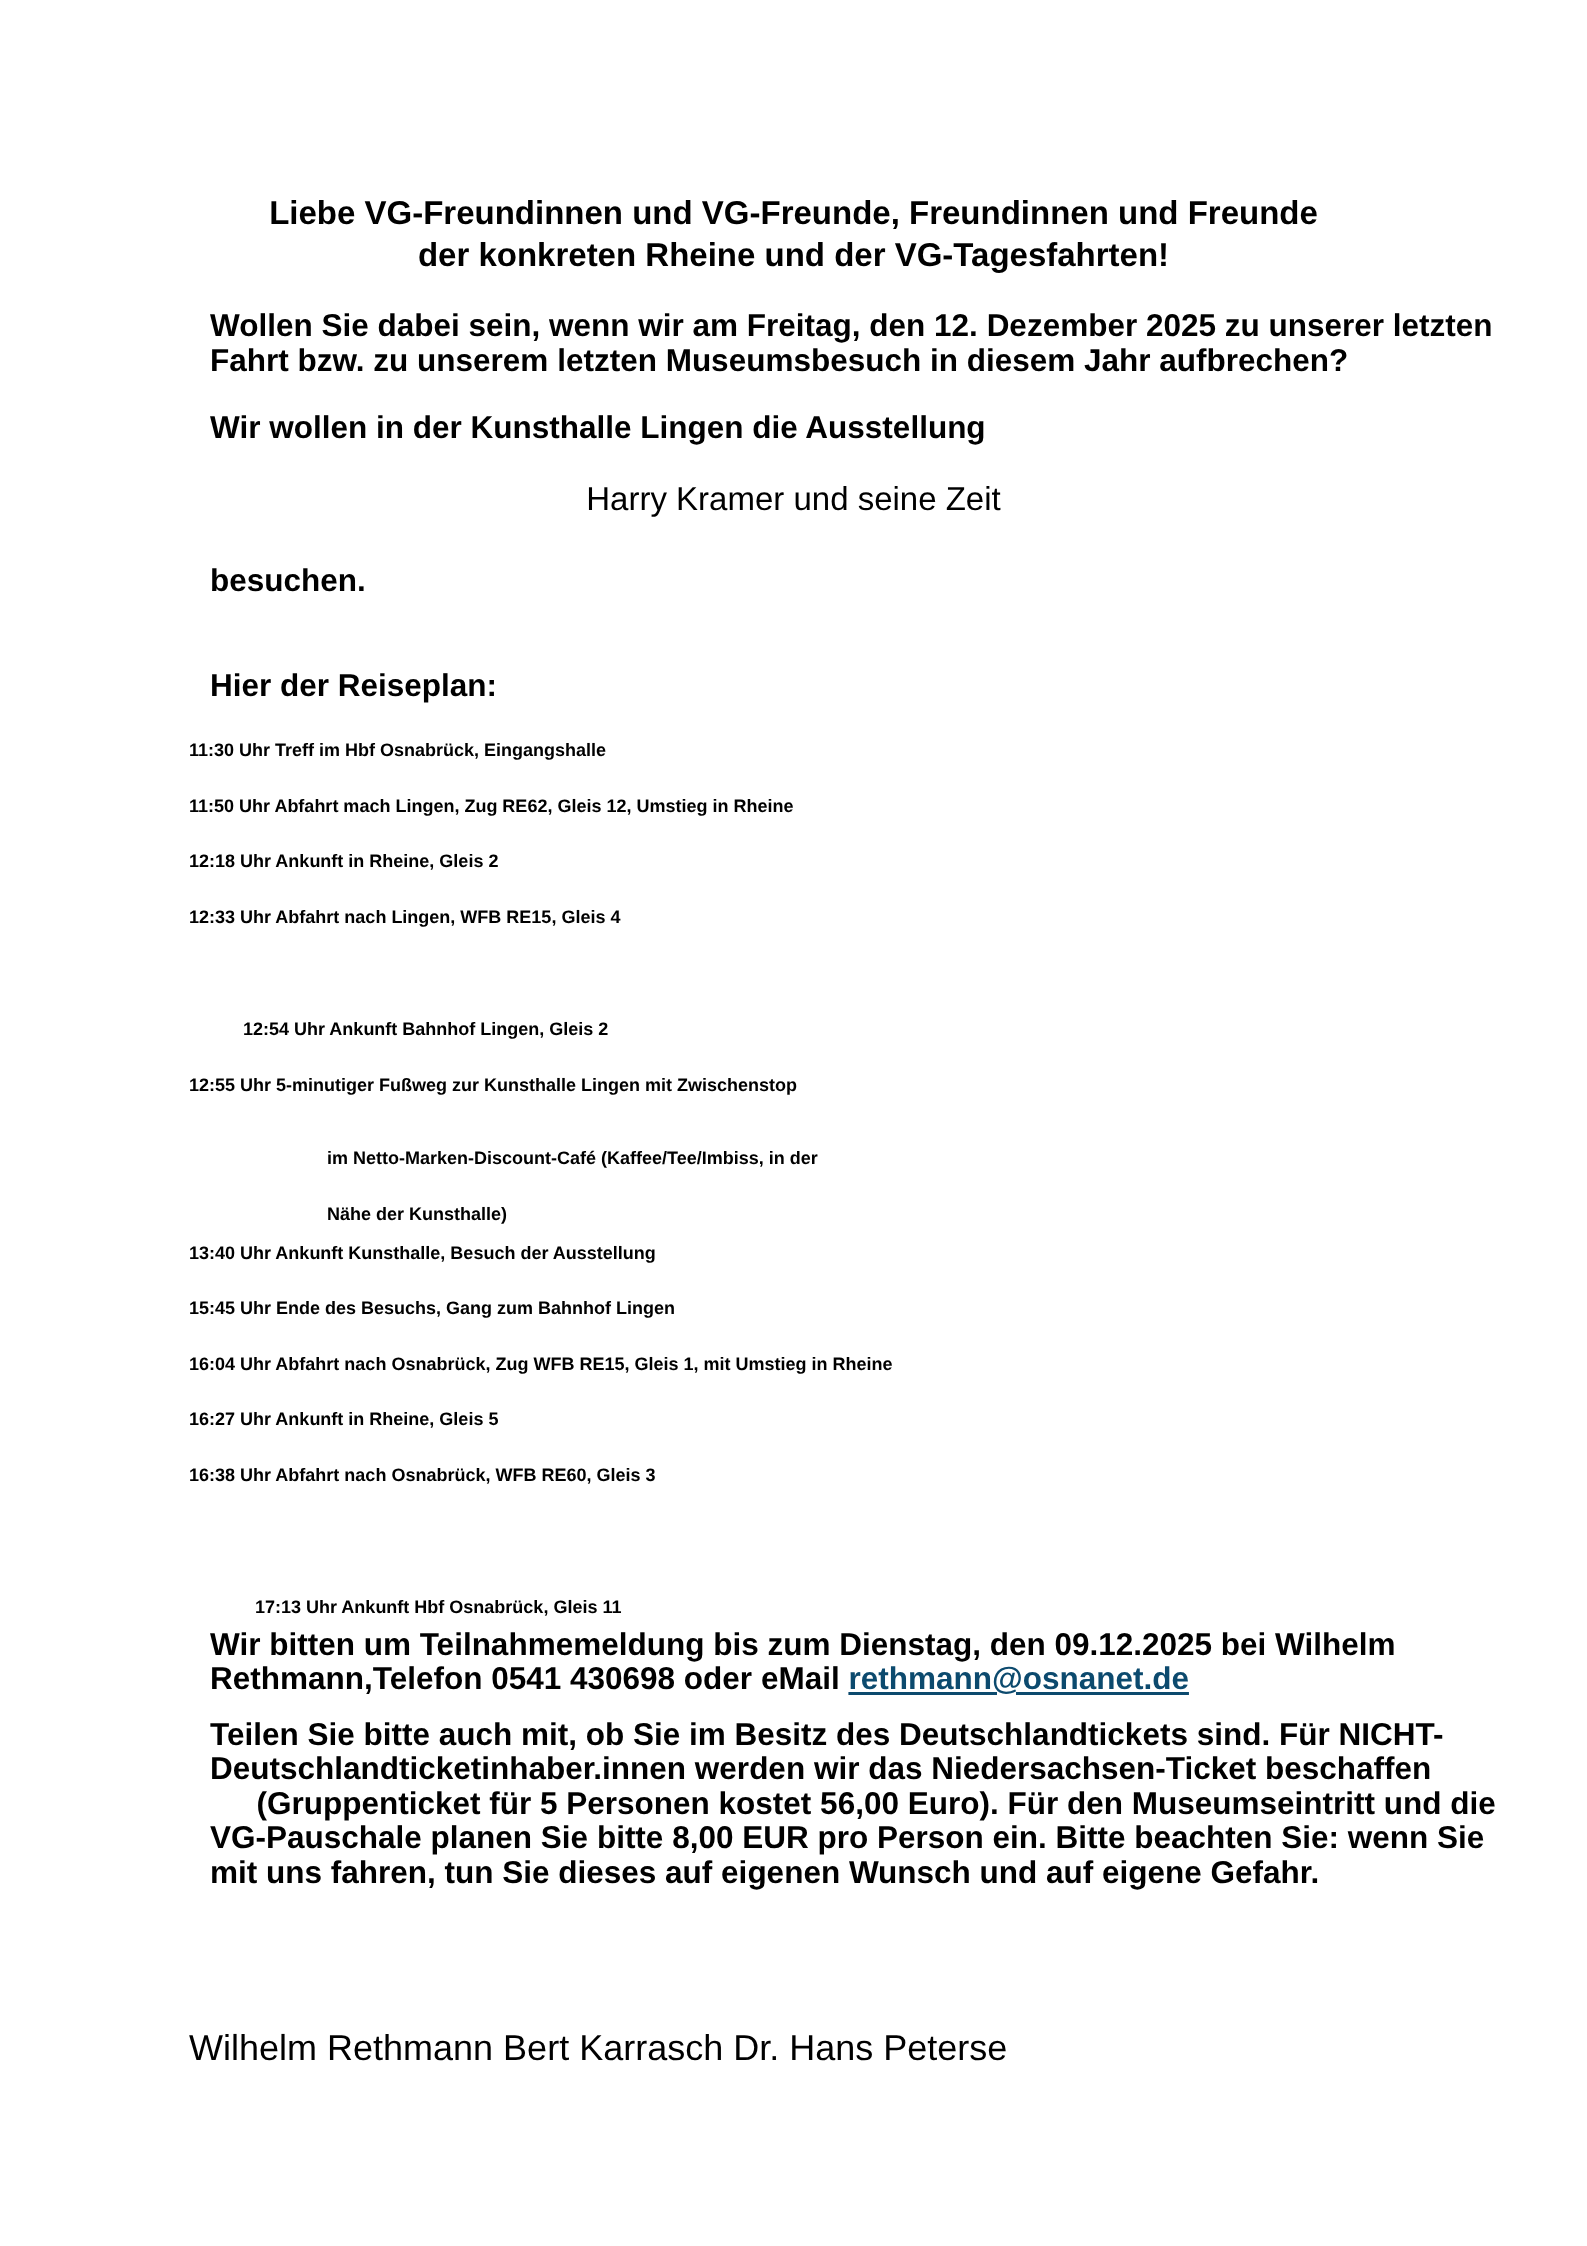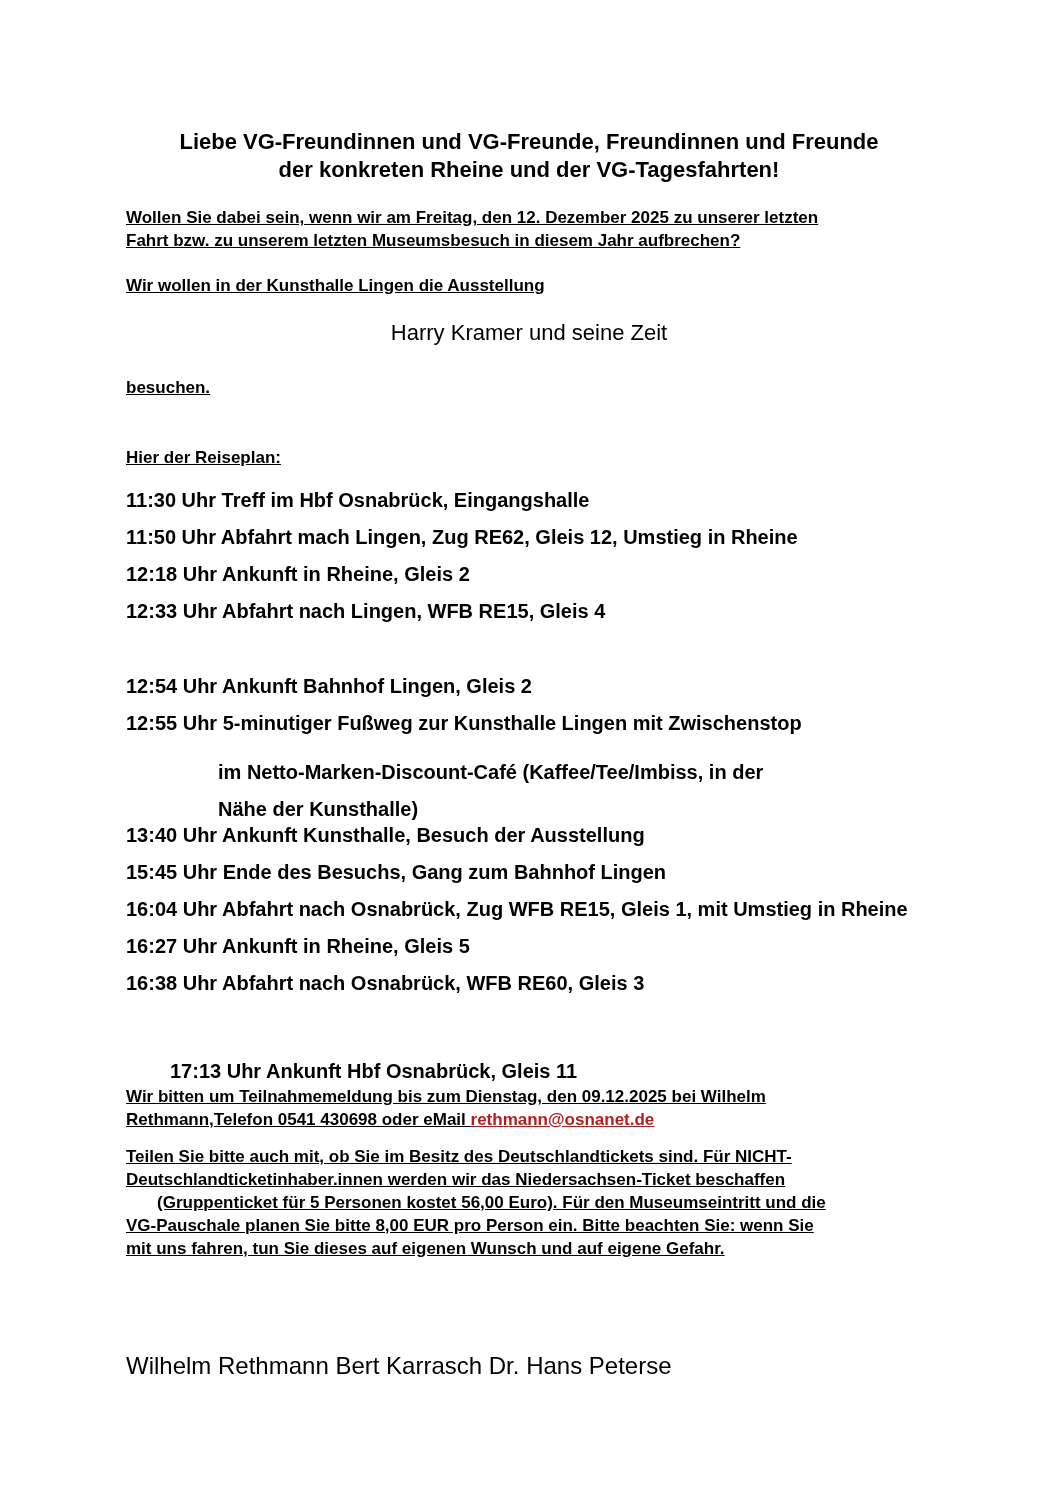--- a/index.html
+++ b/index.html
@@ -1,25 +1,25 @@
 <!DOCTYPE html>
 <html><head>
 <meta charset="utf-8">
 <style>
   html, body { margin: 0; padding: 0; background: #ffffff; }
   body { width: 1058px; height: 1497px; position: relative; overflow: hidden;
          font-family: "Liberation Sans", sans-serif; color: #000; }
   .page { position: absolute; left: 0; top: 0; width: 1058px; height: 1424px; }
   .abs { position: absolute; white-space: nowrap; }
   .title { left: 0; width: 1058px; text-align: center; font-size: 22px; font-weight: bold; line-height: 26px; }
-  .p { left: 126px; font-size: 17px; font-weight: bold; line-height: 23px; text-decoration: underline; }
-  .sched { left: 126px; font-size: 20px; font-weight: bold; line-height: 23px; }
+  .p { left: 140px; font-size: 21px; font-weight: bold; line-height: 23px; }
+  .sched { left: 126px; font-size: 12px; font-weight: bold; line-height: 23px; }
   .indent { left: 218px; margin-top: 12px; }
   .center-h { left: 0; width: 1058px; text-align: center; font-size: 22px; font-weight: normal; }
-  a.mail { color: #b91c1c; text-decoration: underline; }
+  a.mail { color: #0c4a6e; text-decoration: underline; }
   .sig { left: 126px; font-size: 24px; font-weight: normal; }
 </style>
 </head>
 <body>
 
 <div class="page">
 
   <div class="abs title" style="top:129px;">Liebe VG-Freundinnen und VG-Freunde, Freundinnen und Freunde</div>
   <div class="abs title" style="top:157px;">der konkreten Rheine und der VG-Tagesfahrten!</div>
 
@@ -32,21 +32,21 @@
 
   <div class="abs p" style="top:376px;">besuchen.</div>
 
   <div class="abs p" style="top:446px;">Hier der Reiseplan:</div>
 
   <div class="abs sched" style="top:489px;">11:30 Uhr Treff im Hbf Osnabrück, Eingangshalle</div>
   <div class="abs sched" style="top:526px;">11:50 Uhr Abfahrt mach Lingen, Zug RE62, Gleis 12, Umstieg in Rheine</div>
   <div class="abs sched" style="top:563px;">12:18 Uhr Ankunft in Rheine, Gleis 2</div>
   <div class="abs sched" style="top:600px;">12:33 Uhr Abfahrt nach Lingen, WFB RE15, Gleis 4</div>
 
-  <div class="abs sched" style="top:675px;">12:54 Uhr Ankunft Bahnhof Lingen, Gleis 2</div>
+  <div class="abs sched" style="top:675px;margin-left:36px;">12:54 Uhr Ankunft Bahnhof Lingen, Gleis 2</div>
   <div class="abs sched" style="top:712px;">12:55 Uhr 5-minutiger Fußweg zur Kunsthalle Lingen mit Zwischenstop</div>
   <div class="abs sched indent" style="top:749px;">im Netto-Marken-Discount-Café (Kaffee/Tee/Imbiss, in der</div>
   <div class="abs sched indent" style="top:786px;">Nähe der Kunsthalle)</div>
   <div class="abs sched" style="top:824px;">13:40 Uhr Ankunft Kunsthalle, Besuch der Ausstellung</div>
   <div class="abs sched" style="top:861px;">15:45 Uhr Ende des Besuchs, Gang zum Bahnhof Lingen</div>
   <div class="abs sched" style="top:898px;">16:04 Uhr Abfahrt nach Osnabrück, Zug WFB RE15, Gleis 1, mit Umstieg in Rheine</div>
   <div class="abs sched" style="top:935px;">16:27 Uhr Ankunft in Rheine, Gleis 5</div>
   <div class="abs sched" style="top:972px;">16:38 Uhr Abfahrt nach Osnabrück, WFB RE60, Gleis 3</div>
   <div class="abs sched" style="top:1060px;margin-left:44px;">17:13 Uhr Ankunft Hbf Osnabrück, Gleis 11</div>
 

